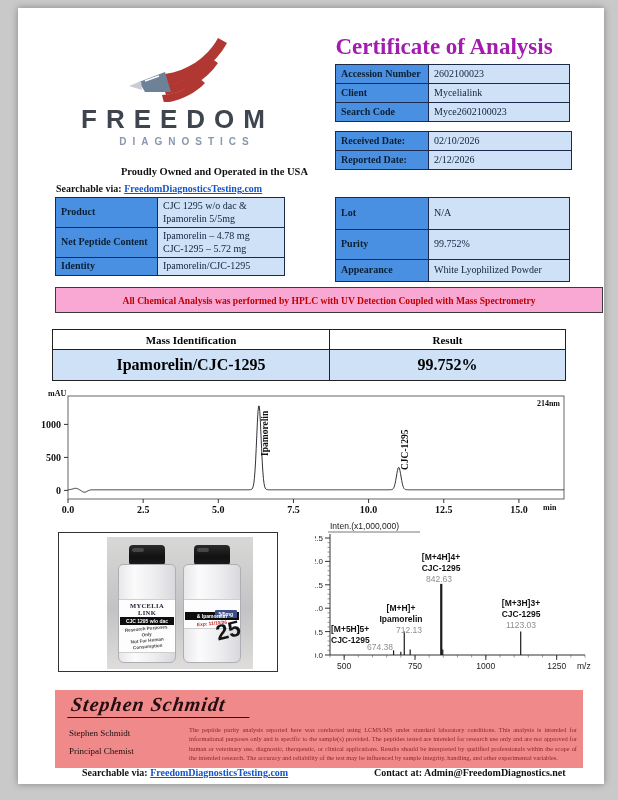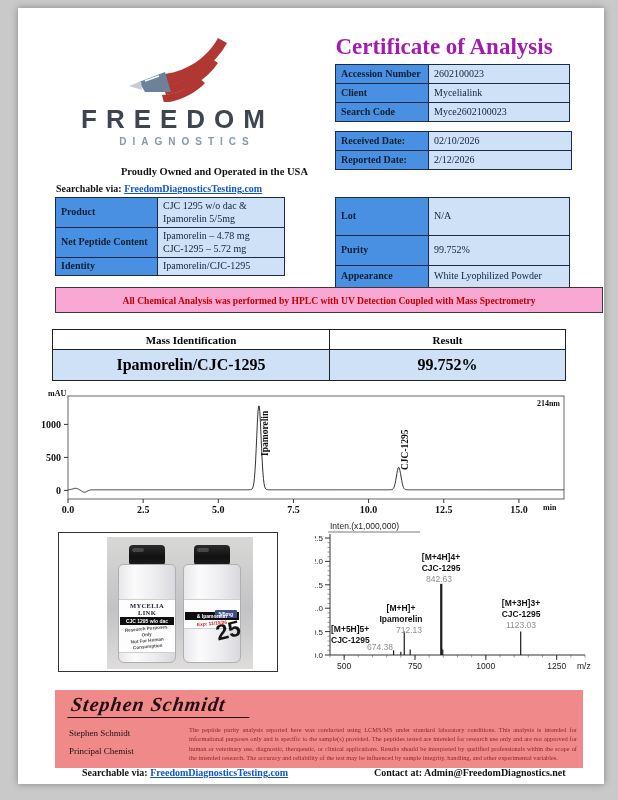--- a/index.html
+++ b/index.html
@@ -164,21 +164,21 @@
   </div>
 
   <div class="abs tbl-spec">
     <table class="doc">
         <colgroup>
           <col style="width:93px">
           <col>
         </colgroup>
       <tbody>
           <tr>
-        <td class="lbl" style="height:38px">Lot</td>
+        <td class="lbl" style="height:32px">Lot</td>
         <td class="val">N/A</td>
           </tr>
       <tr>
         <td class="lbl" style="height:30px">Purity</td>
         <td class="val">99.752%</td>
           </tr>
       <tr>
         <td class="lbl" style="height:22px">Appearance</td>
         <td class="val">White Lyophilized Powder</td>
           </tr>

